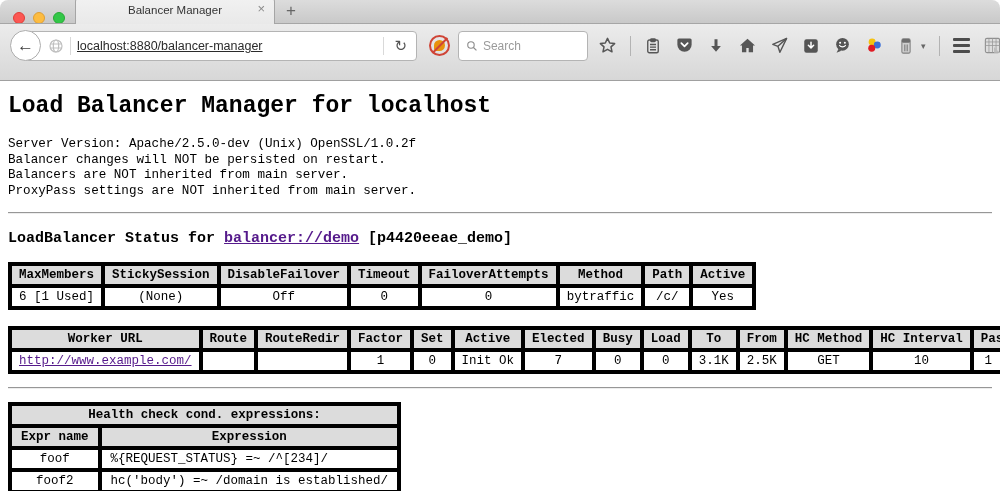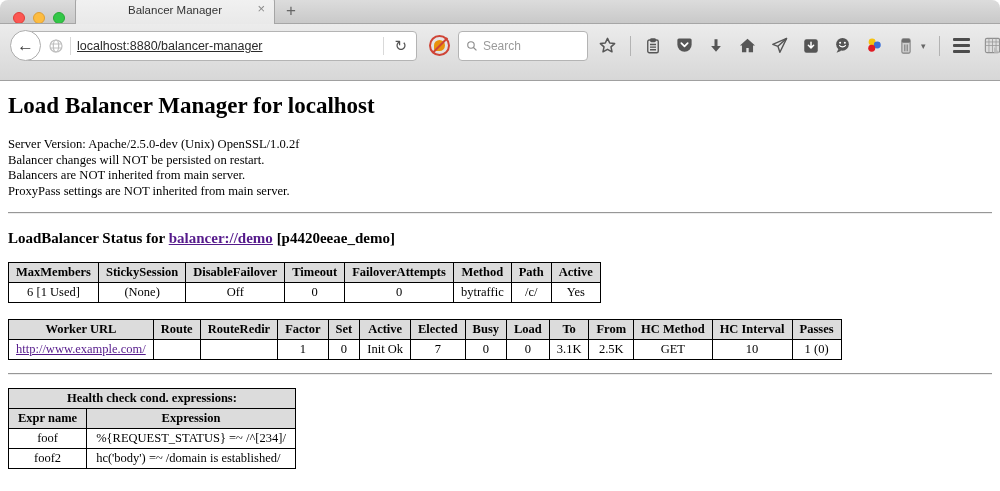--- a/index.html
+++ b/index.html
@@ -43,28 +43,28 @@
                      font-family:"Liberation Sans",sans-serif; }
   .searchbox input::placeholder { color:#9a9a9a; }
   .tool-icons { display:flex; align-items:center; height:31px; margin-left:10px; gap:13px; flex:0 0 auto; }
   .vsep { width:1px; height:20px; background:#b3b3b3; }
   .ticon { display:flex; align-items:center; justify-content:center; }
   .dd { font-size:9px; color:#666; margin-left:-7px; }
   .hamburger { display:flex; flex-direction:column; gap:3px; padding:2px 0; }
   .hamburger span { display:block; width:17px; height:3px; background:#4c4c4c; border-radius:1px; }
 
   
-  .page { background:#fff; height:401px; padding:0 8px; color:#000; font-family:Liberation Serif, serif; }
+  .page { background:#fff; height:401px; padding:0 8px; color:#000; font-family:Liberation Mono, monospace; }
   .page h1 { font-size:23px; padding-top:12px; margin-bottom:18px; font-weight:bold; }
   .info div { font-size:12.6px; line-height:15.5px; }
   hr { border:0; border-top:1px solid #979797; border-bottom:1px solid #ededed; margin:13px 0; }
   .page h3 { font-size:15px; font-weight:bold; margin:16px 0 15px; }
   a { color:#551a8b;margin-top:27px; }
   table { border-collapse:collapse; font-size:12.5px; margin-bottom:16px; }
-  th,td { border:1px solid #000000; padding:2px 7px; text-align:center; white-space:nowrap; height:16px; }
+  th,td { border:4px solid #000000; padding:2px 7px; text-align:center; white-space:nowrap; height:16px; }
   th { background:#dcdcdc; font-weight:bold; }
   td { background:#fff; }
   .left { text-align:left; }
   .t2 { margin-bottom:6px; }
   .t3 { margin-bottom:5px; }
   .t3 th, .t3 td { padding:2px 9px; }
 </style>
 </head>
 <body>
 

